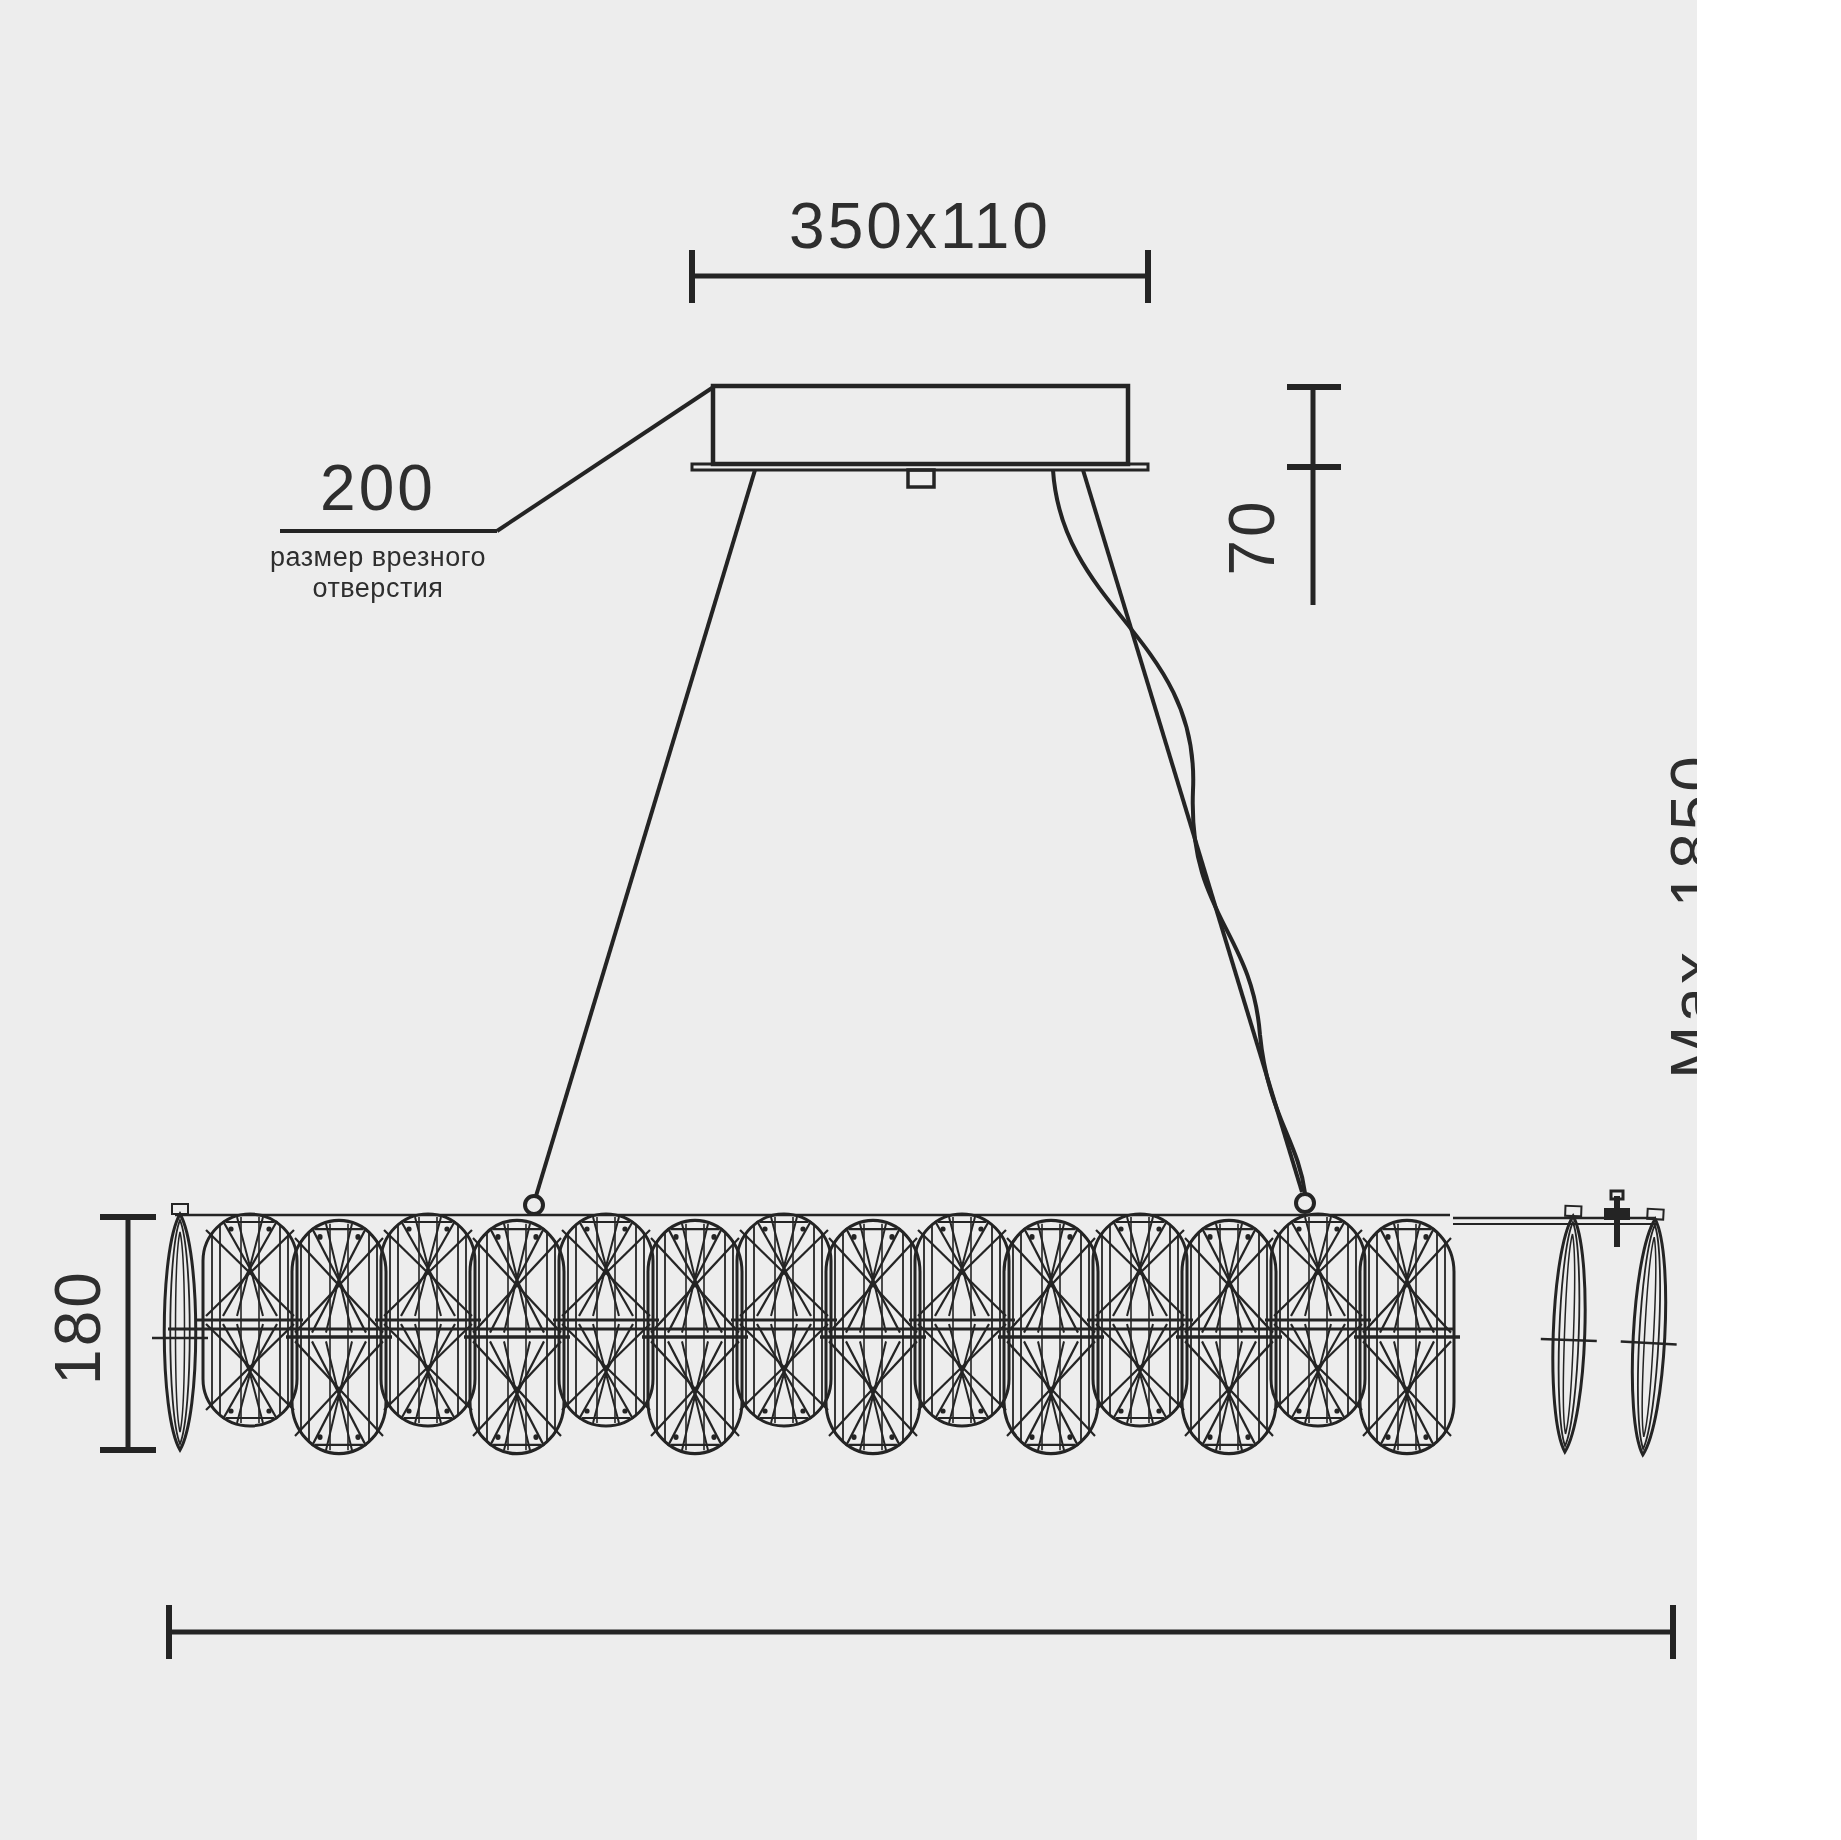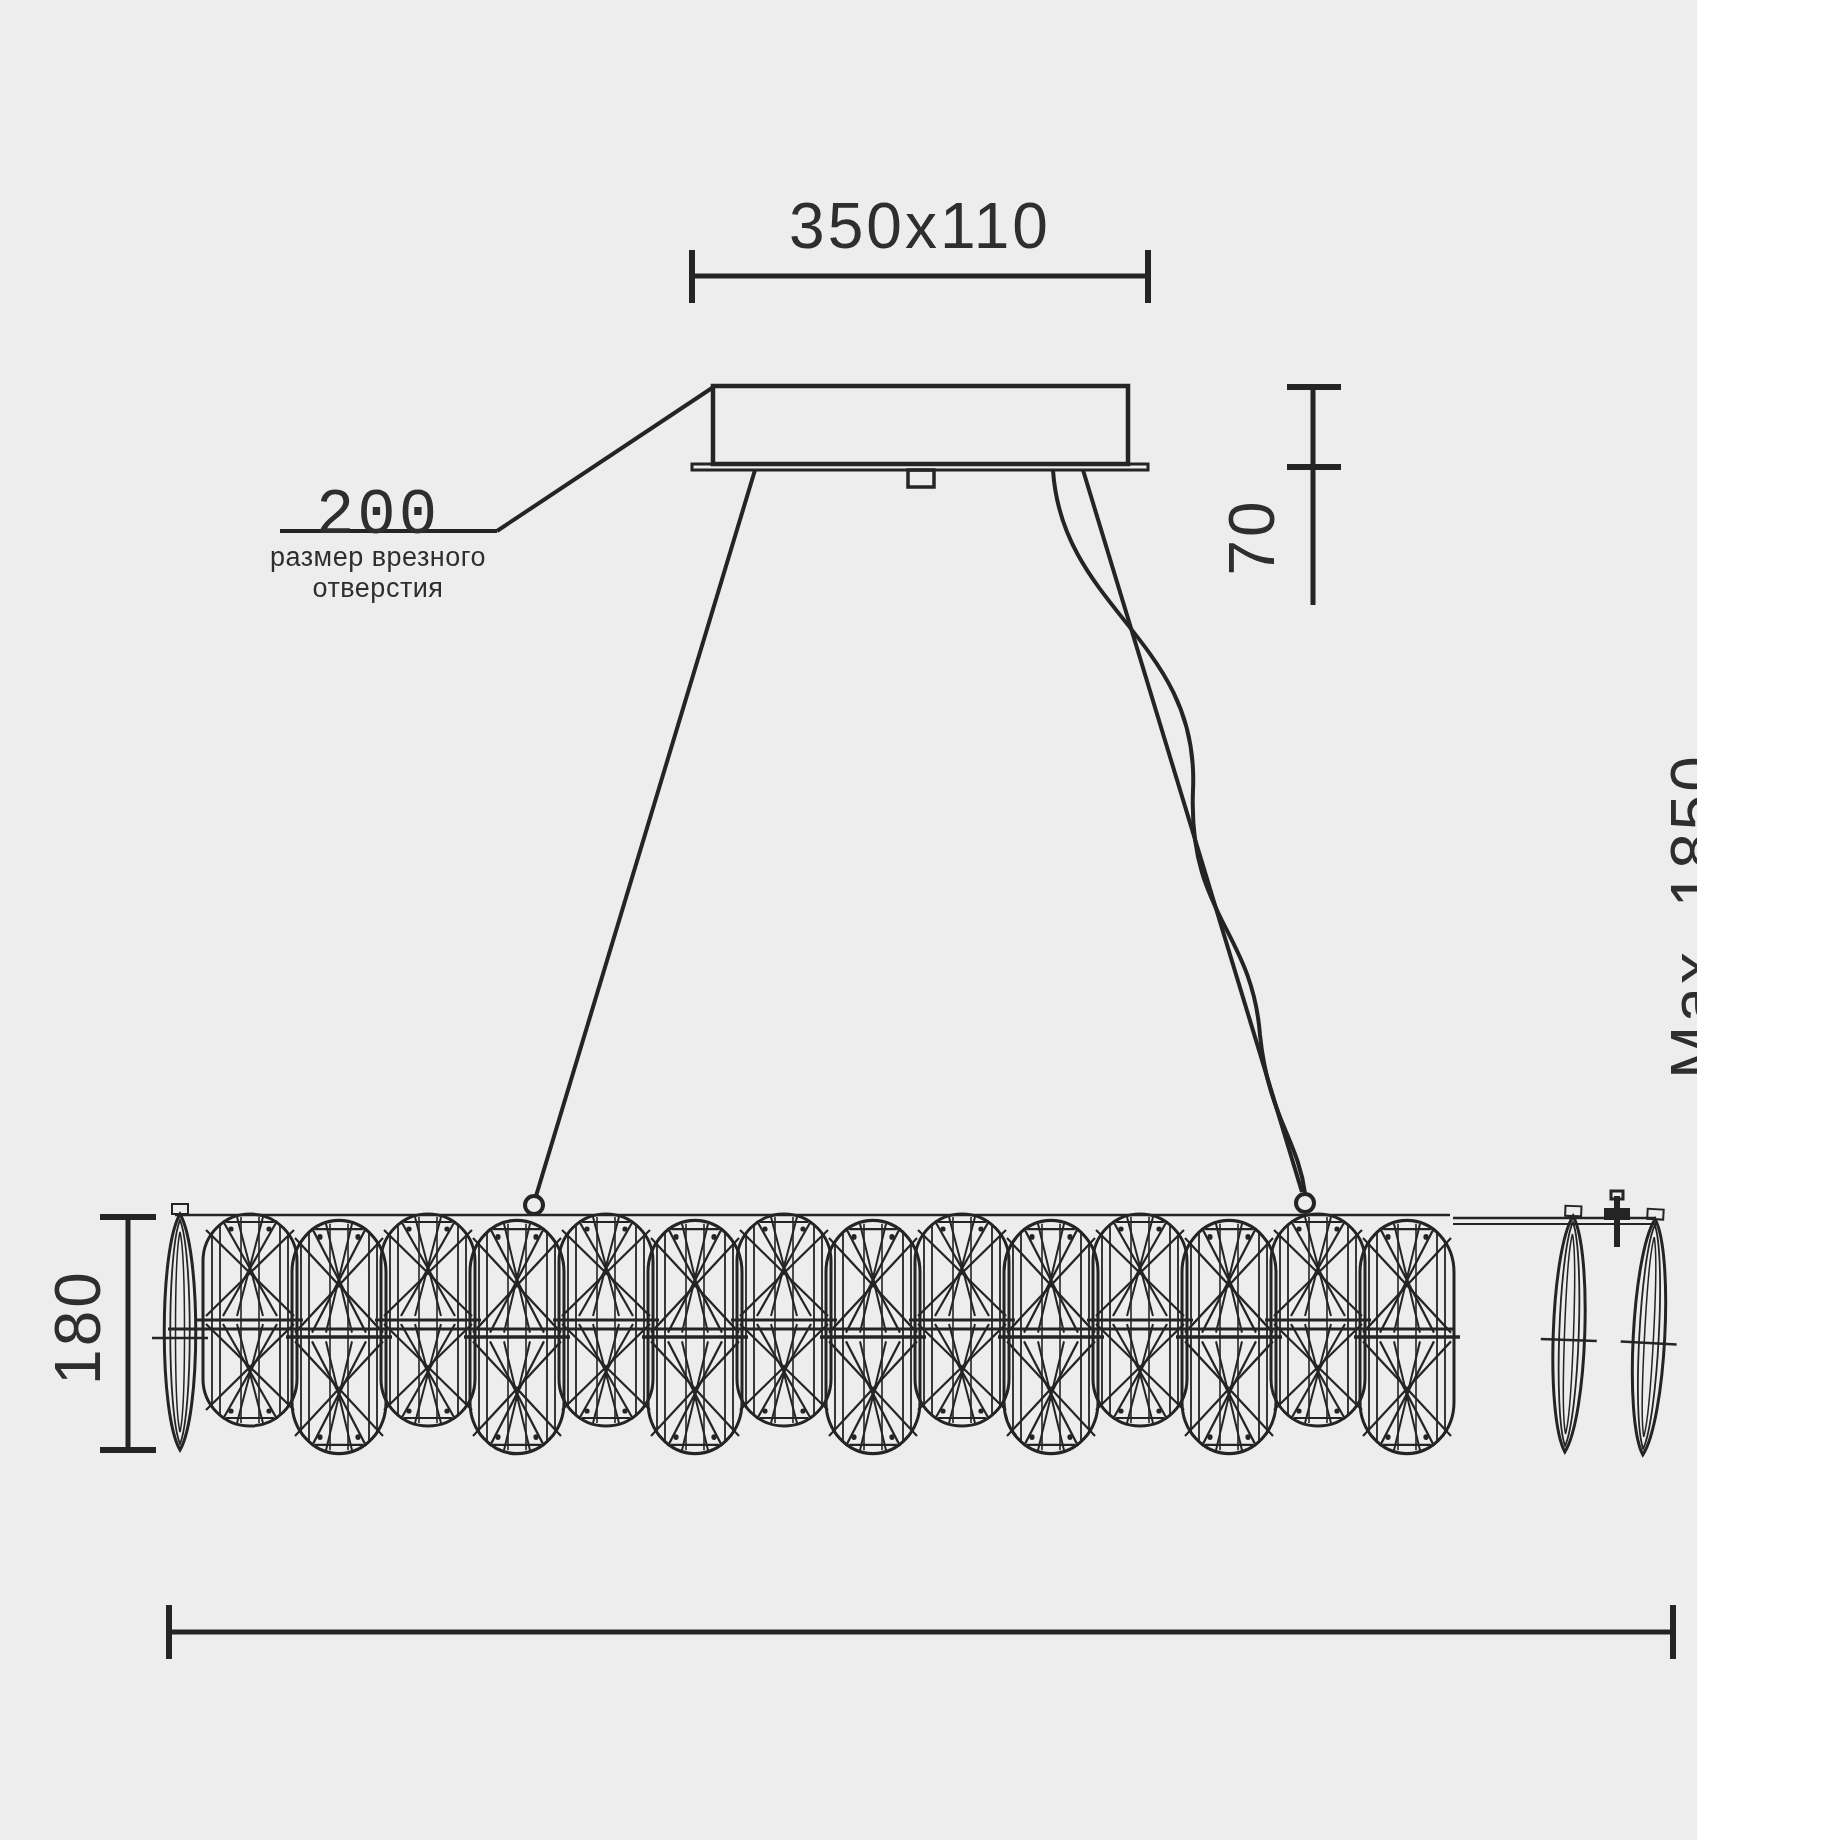--- a/index.html
+++ b/index.html
@@ -157,21 +157,21 @@
         <line x1="1617" y1="1196" x2="1617" y2="1247" stroke-width="6"></line>
         <rect x="1611" y="1191" width="12" height="8" stroke-width="3"></rect>
       </g>
       <use href="#lens" transform="translate(1569,1334) rotate(2)"></use>
       <use href="#lens" transform="translate(1649,1337) rotate(3)"></use>
     </g>
   </svg>
 
   <div class="lbl big center" style="left:920px;top:226px;">350x110</div>
 
-  <div class="lbl big center" style="left:378px;top:516px;font-family:Liberation Mono, monospace;">200</div>
+  <div class="lbl big center" style="left:378px;top:488px;">200</div>
 
   <div class="note" style="left:378px;top:542px;">
     <span>размер врезного</span>
     <span>отверстия</span>
   </div>
 
   <div class="lbl big rot" style="left:1252px;top:537px;">70</div>
 
   <div class="lbl big rot" style="left:1694px;top:916px;">Max. 1850</div>
 

